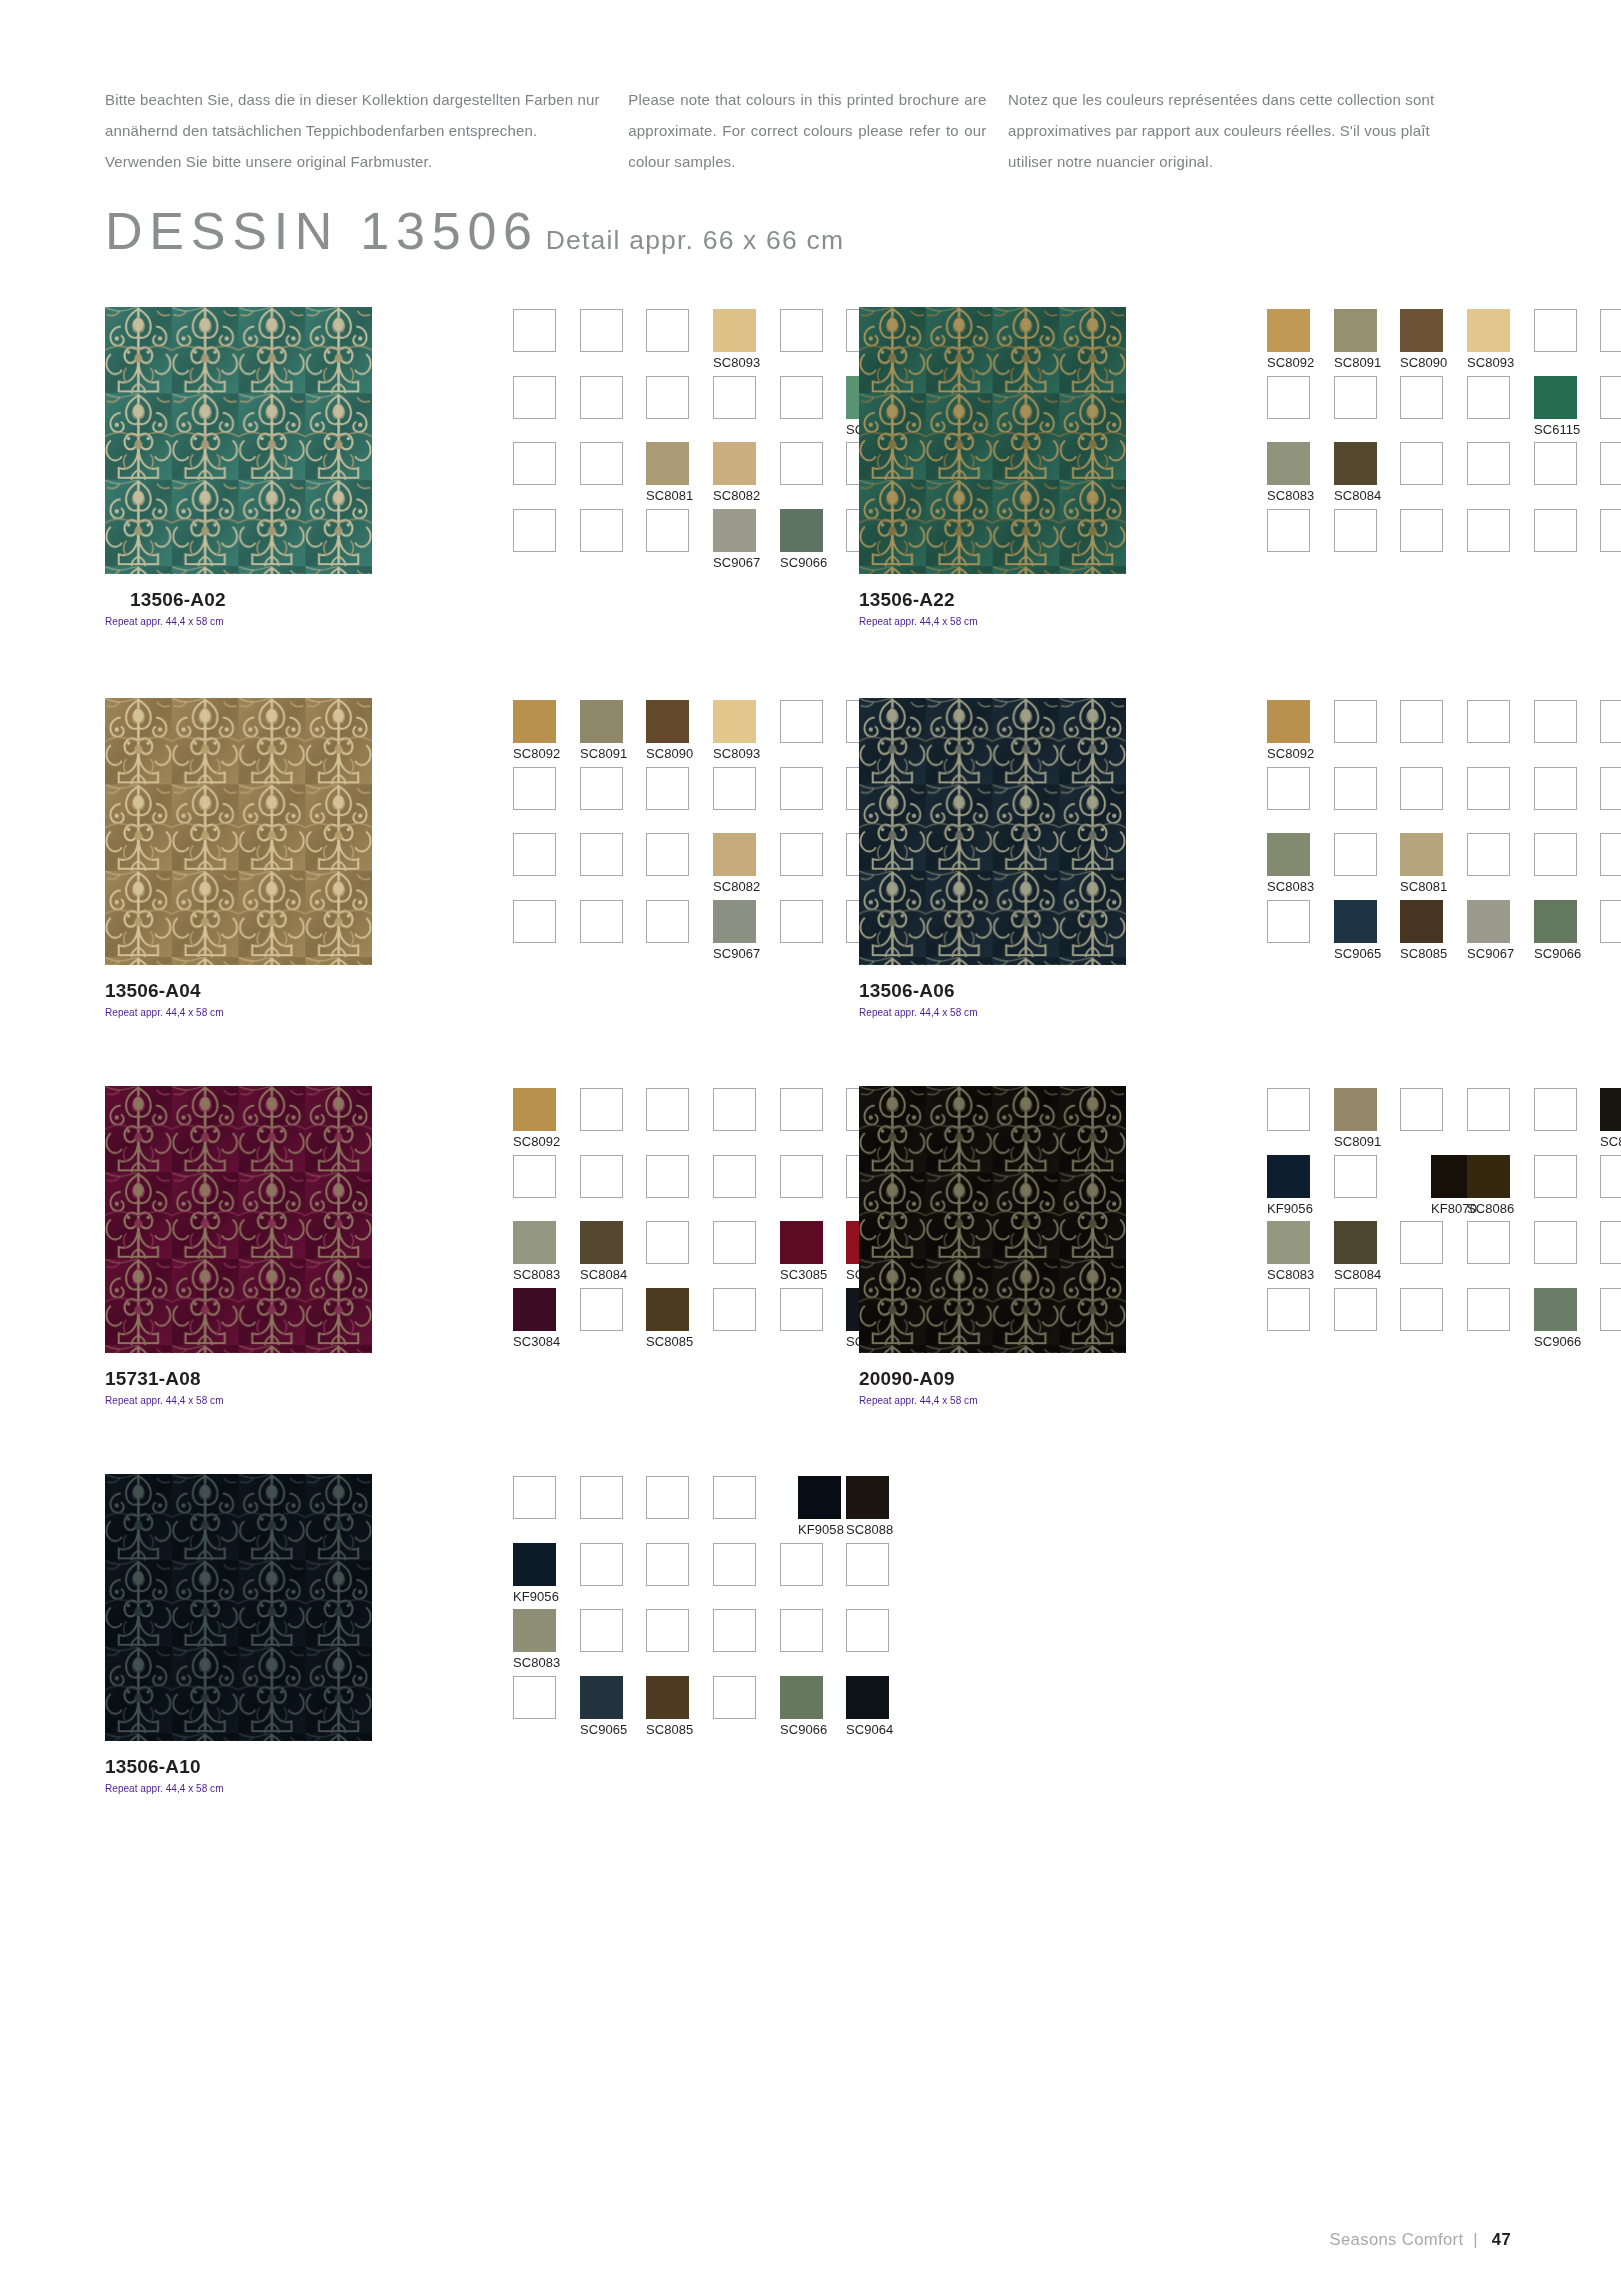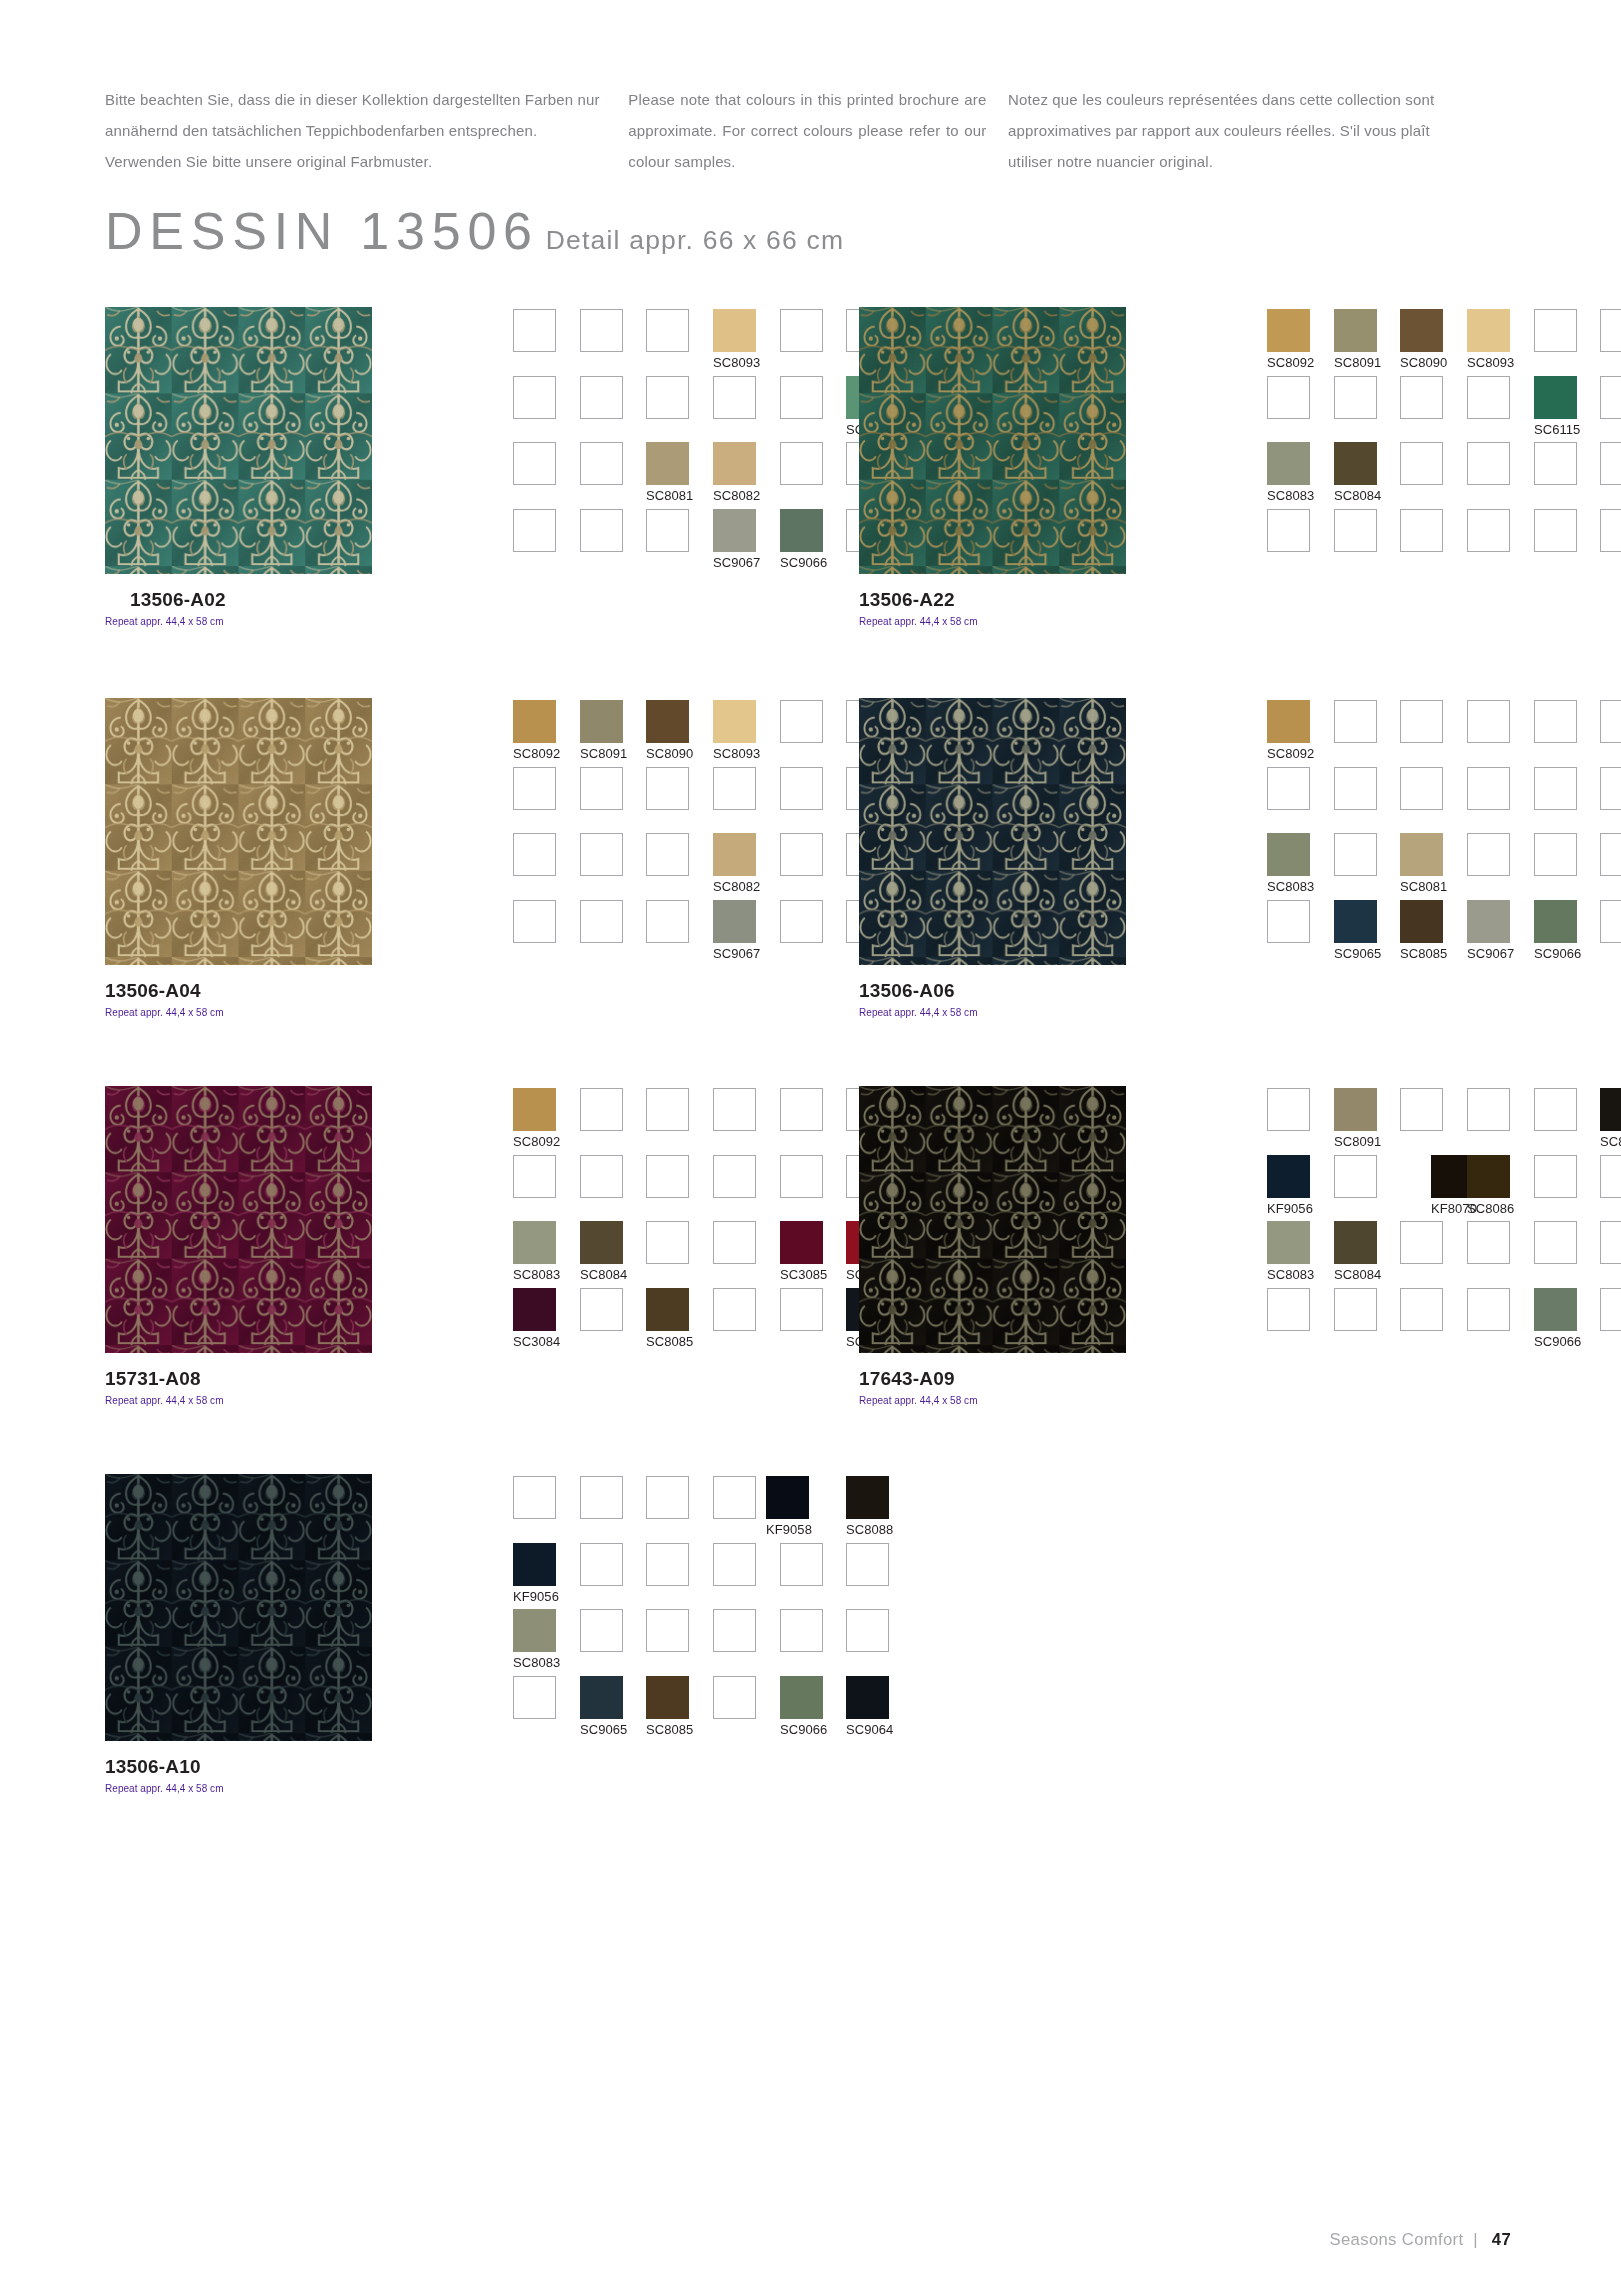--- a/index.html
+++ b/index.html
@@ -799,21 +799,21 @@
   </g>
         <path d="M0 44 C14 36 24 42 34 44 C44 42 54 36 68 44" fill="none" stroke="#55523c" stroke-width="1.5" opacity=".8"></path>
         <path d="M0 0 C14 8 24 2 34 0" fill="none" stroke="#8e8a6c" stroke-width="1.4" opacity=".5"></path>
       </pattern>
     </defs>
     <rect width="272" height="272" fill="url(#dmk5)"></rect>
     <rect width="272" height="272" filter="url(#dmk5n)" opacity="0.22" style="mix-blend-mode:multiply"></rect>
     <rect width="272" height="272" fill="#0c0a07" opacity="0.12"></rect>
   </svg>
         </div>
-        <div class="prod-name" style="left: 0px; top: 282px;">17643-A09</div>
+        <div class="prod-name" style="left: 0px; top: 282px;">20090-A09</div>
         <div class="prod-rep" style="left: 0px; top: 309px;">Repeat appr. 44,4 x 58 cm</div>
         <div class="grid">
           <div class="cell" style="left: 0px; top: 0px;">
             <div class="chip"></div>
           </div>
           <div class="cell" style="left: 67px; top: 0px;">
             <div class="chip filled" style="background: rgb(147, 136, 106);"></div>
             <div class="clabel">SC8091</div>
           </div>
           <div class="cell" style="left: 133px; top: 0px;">
@@ -953,21 +953,21 @@
           </div>
           <div class="cell" style="left: 67px; top: 0px;">
             <div class="chip"></div>
           </div>
           <div class="cell" style="left: 133px; top: 0px;">
             <div class="chip"></div>
           </div>
           <div class="cell" style="left: 200px; top: 0px;">
             <div class="chip"></div>
           </div>
-          <div class="cell" style="left: 253px; top: 0px; text-align: center;">
+          <div class="cell" style="left: 285px; top: 0px; text-align: center;">
             <div class="chip filled" style="background: rgb(8, 12, 20);"></div>
             <div class="clabel">KF9058</div>
           </div>
           <div class="cell" style="left: 333px; top: 0px;">
             <div class="chip filled" style="background: rgb(27, 21, 15);"></div>
             <div class="clabel">SC8088</div>
           </div>
           <div class="cell" style="left: 0px; top: 67px;">
             <div class="chip filled" style="background: rgb(13, 27, 40);"></div>
             <div class="clabel">KF9056</div>

